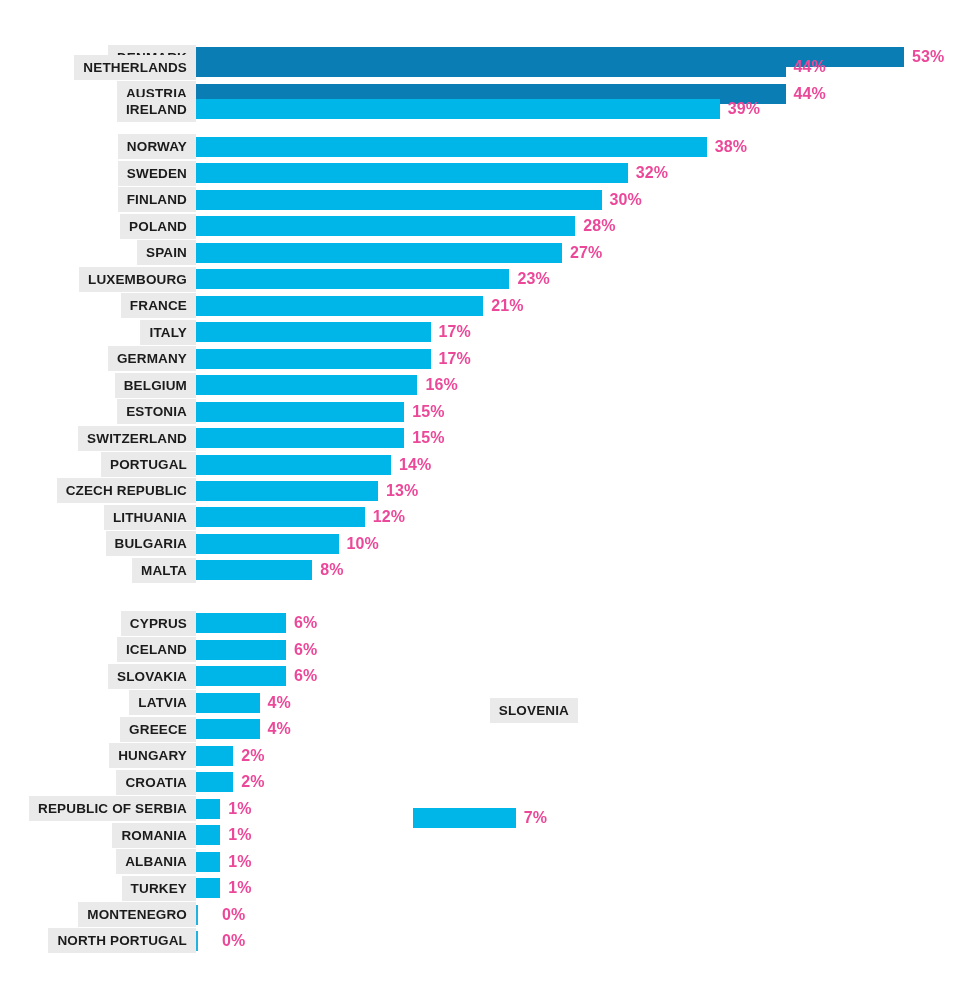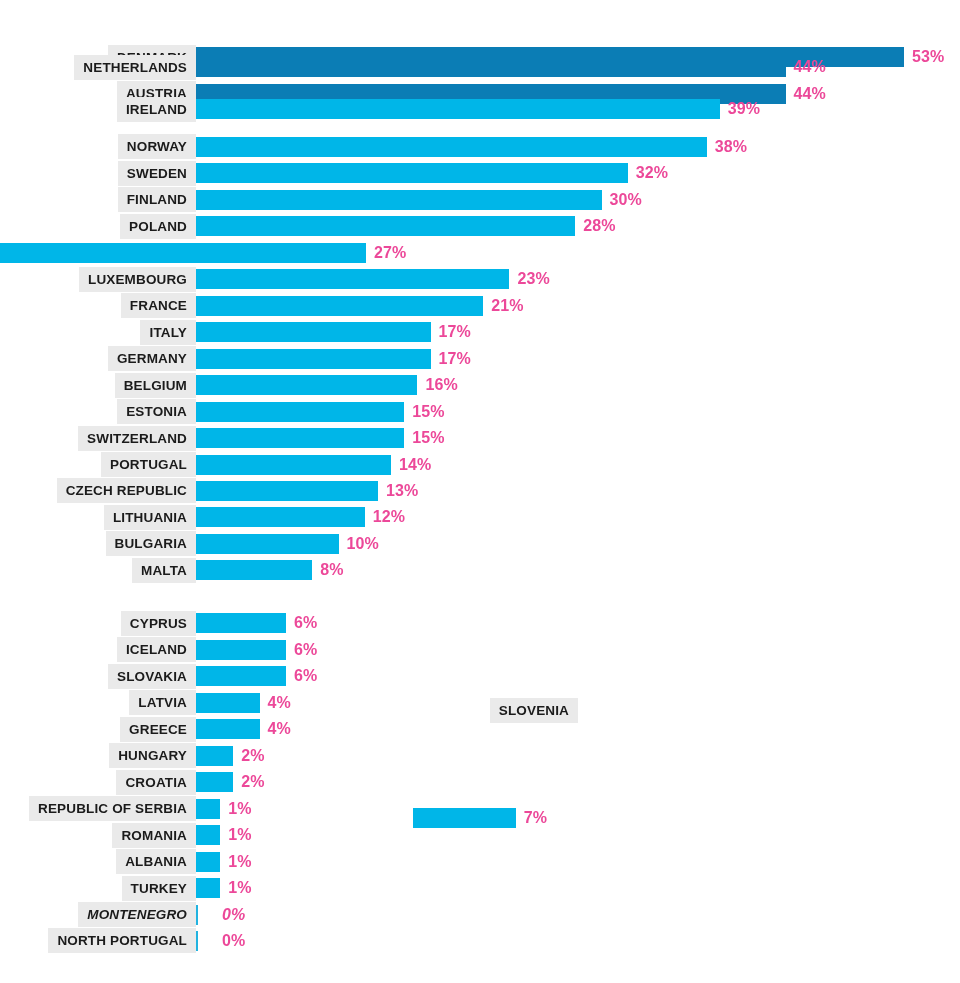--- a/index.html
+++ b/index.html
@@ -148,20 +148,23 @@
     <div class="bar-row" style="top: 213.29px;">
       <div class="label-cell">
         <span class="cat-label">POLAND</span>
       </div>
       <div class="bar-cell">
         <div class="bar" style="width: 379.2px;"></div>
         <span class="value-label">28%</span>
       </div>
     </div>
     <div class="bar-row" style="top: 239.76px;">
+      <div class="label-cell">
+        <span class="cat-label">SPAIN</span>
+      </div>
       <div class="bar-cell">
         <div class="bar" style="width: 366.05px;"></div>
         <span class="value-label">27%</span>
       </div>
     </div>
     <div class="bar-row" style="top: 266.23px;">
       <div class="label-cell">
         <span class="cat-label">LUXEMBOURG</span>
       </div>
       <div class="bar-cell">
@@ -369,21 +372,21 @@
     </div>
     <div class="bar-row" style="top: 875.04px;">
       <div class="label-cell">
         <span class="cat-label">TURKEY</span>
       </div>
       <div class="bar-cell">
         <div class="bar" style="width: 24.15px;"></div>
         <span class="value-label">1%</span>
       </div>
     </div>
-    <div class="bar-row" style="top: 901.51px; font-style: italic;">
+    <div class="bar-row" style="top: 901.51px;">
       <div class="label-cell">
         <span class="cat-label">MONTENEGRO</span>
       </div>
       <div class="bar-cell">
         <div class="bar zero" style="width: 2px;"></div>
         <span class="value-label zero-val">0%</span>
       </div>
     </div>
     <div class="bar-row" style="top: 927.98px;">
       <div class="label-cell">

